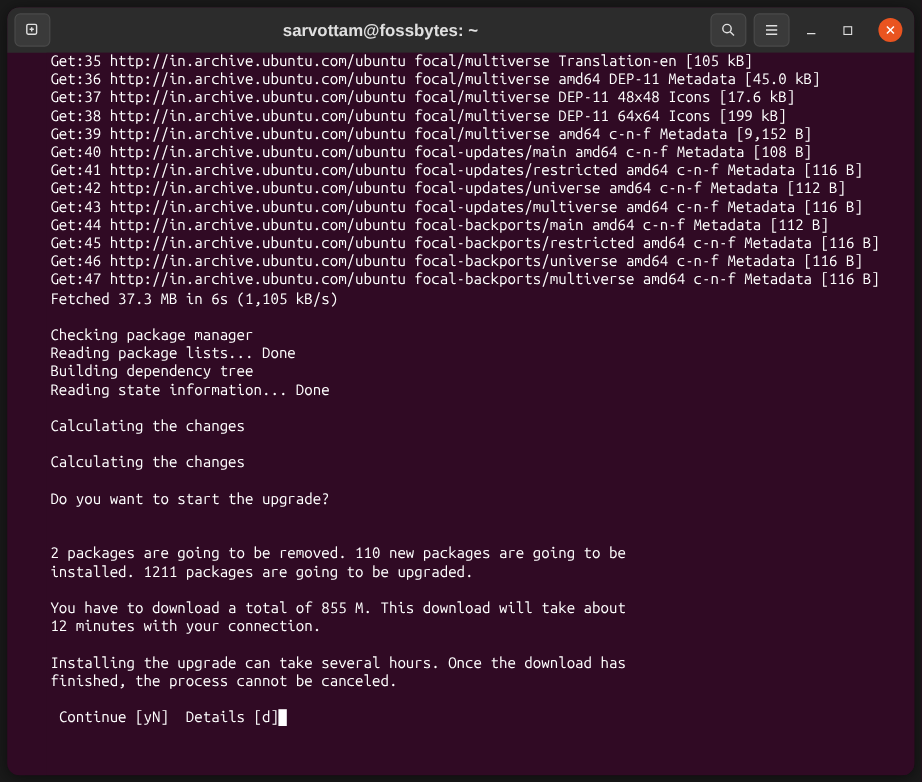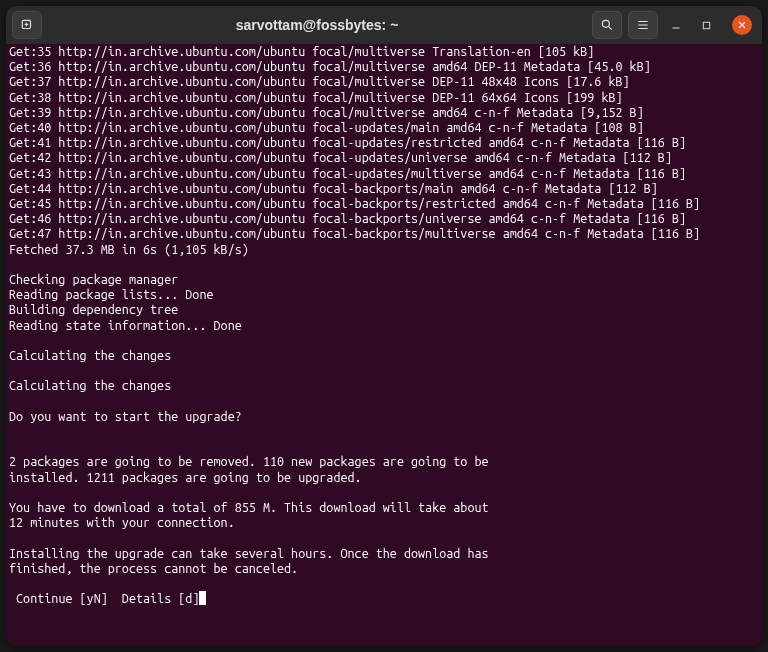--- a/index.html
+++ b/index.html
@@ -69,20 +69,21 @@
     flex: 1;
     background: #300a24;
     color: #ffffff;
     font-family: "Ubuntu Mono","DejaVu Sans Mono","Menlo","Consolas",monospace;
     font-size: 12.6px;
     line-height: 15.2px;
     padding: 0 3px;
     white-space: pre-wrap;
     word-break: break-all;
     overflow: hidden;
+    margin-left: 33px;
   }
   .cursor {
     display: inline-block;
     width: 7px;
     height: 14px;
     background: #ffffff;
     vertical-align: text-bottom;
   }
 </style>
 </head>

